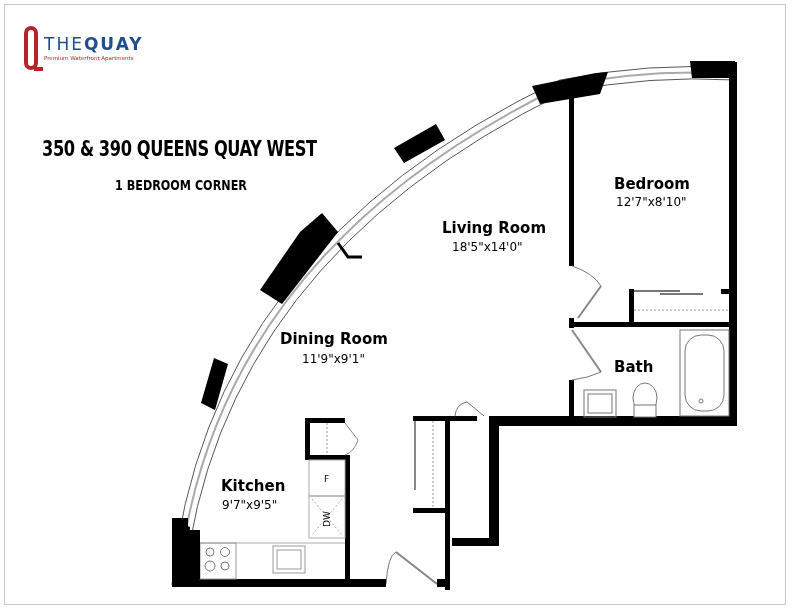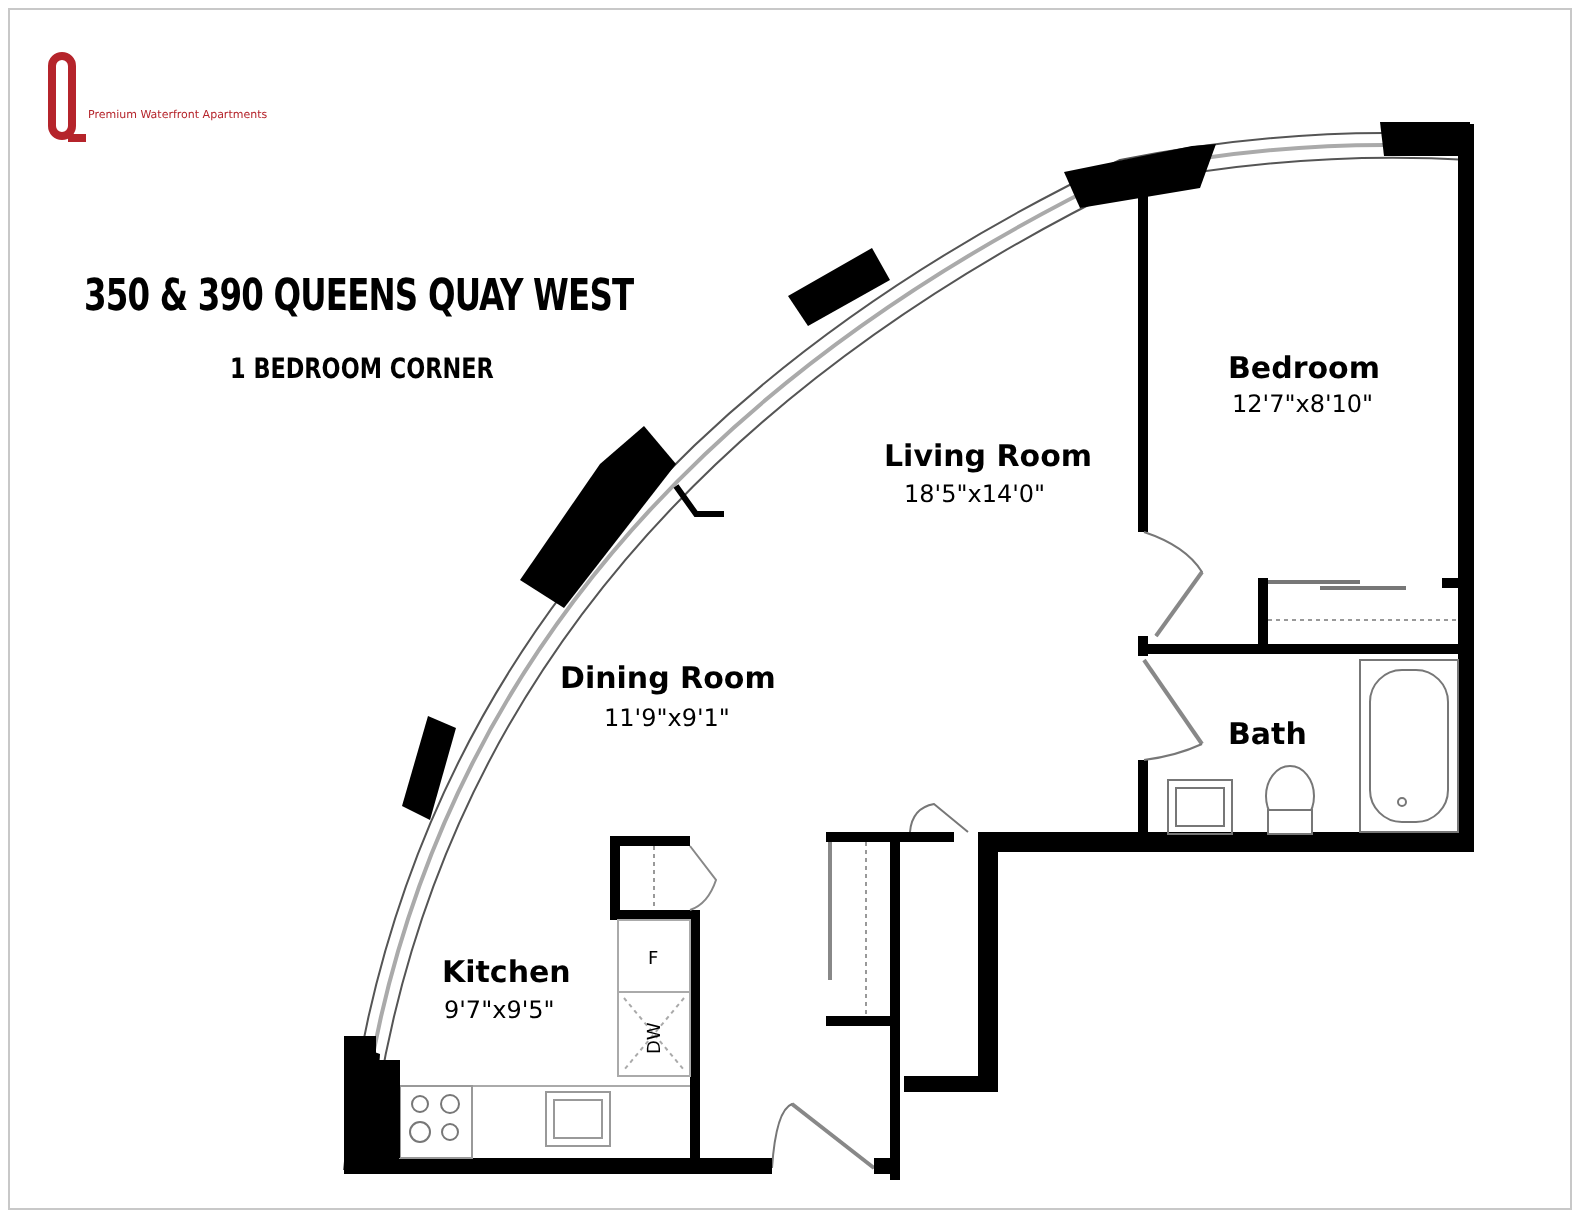--- a/index.html
+++ b/index.html
@@ -19,20 +19,21 @@
   .room-dim { font-family: "DejaVu Sans", sans-serif; font-size: 12px; fill: #000; }
   .fix-label { font-family: "DejaVu Sans", sans-serif; font-size: 9px; fill: #000; }
 </style>
 </head>
 <body>
 
 <div class="frame"></div>
 
 <div class="logo">
   <div class="logo-q"></div>
+  <div class="logo-name"><span class="thin">THE</span><span class="bold">QUAY</span></div>
   <div class="logo-tag">Premium Waterfront Apartments</div>
 </div>
 
 <div class="title">350 &amp; 390 QUEENS QUAY WEST</div>
 <div class="subtitle">1 BEDROOM CORNER</div>
 
 <svg class="plan" width="792" height="611" viewBox="0 0 792 611">
 
   <path d="M172,585 Q205,250 560,80 Q650,62 735,68" fill="none" stroke="#555" stroke-width="1"></path>
   <path d="M184,585 Q218,262 565,92 Q650,75 735,80" fill="none" stroke="#555" stroke-width="1"></path>

